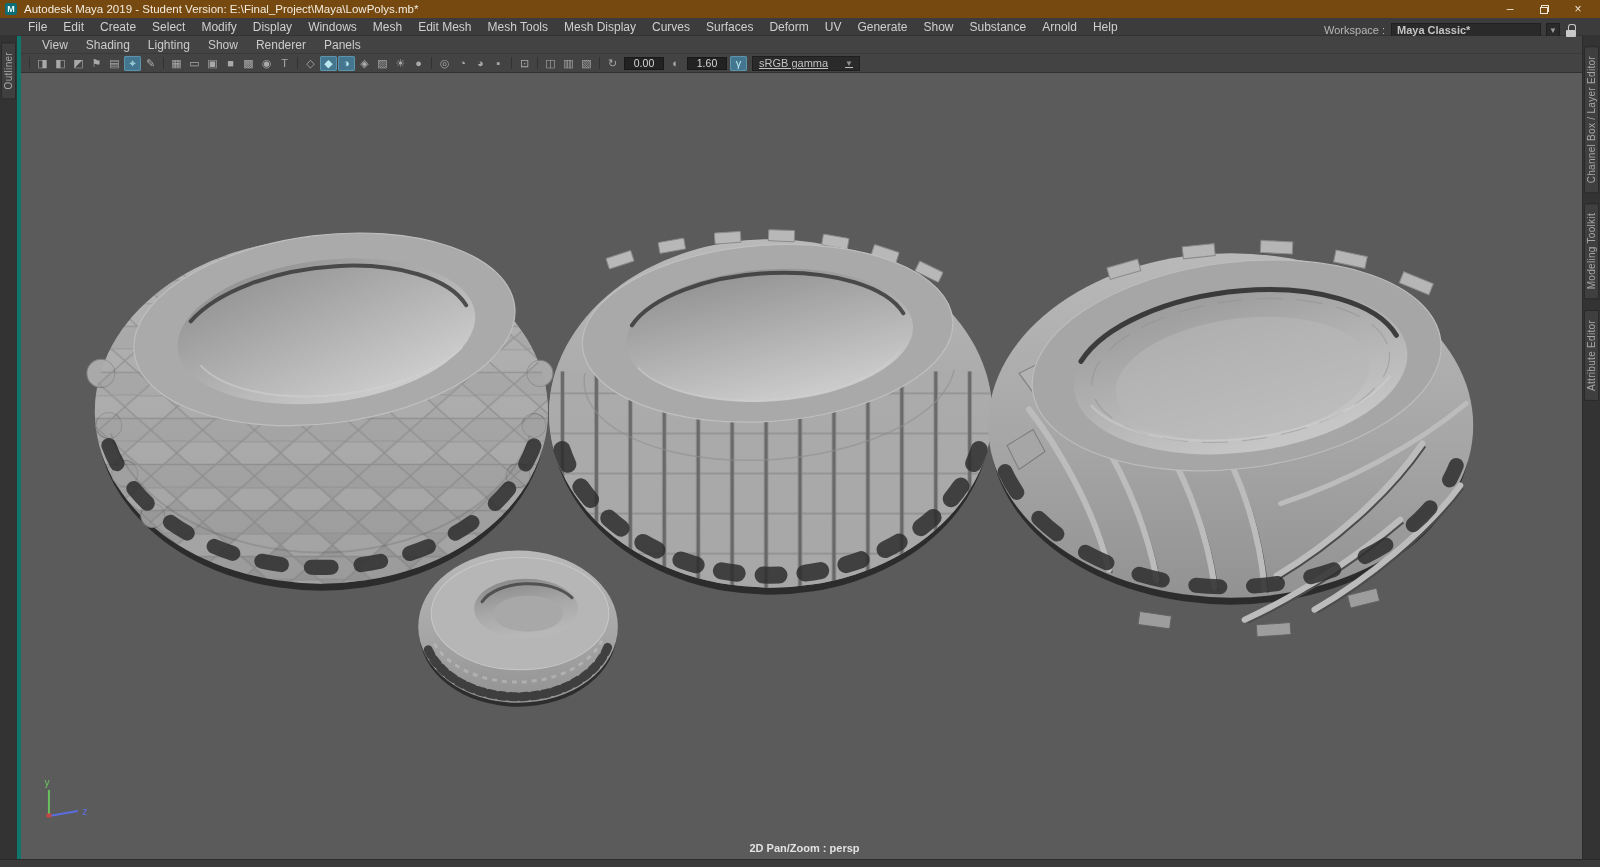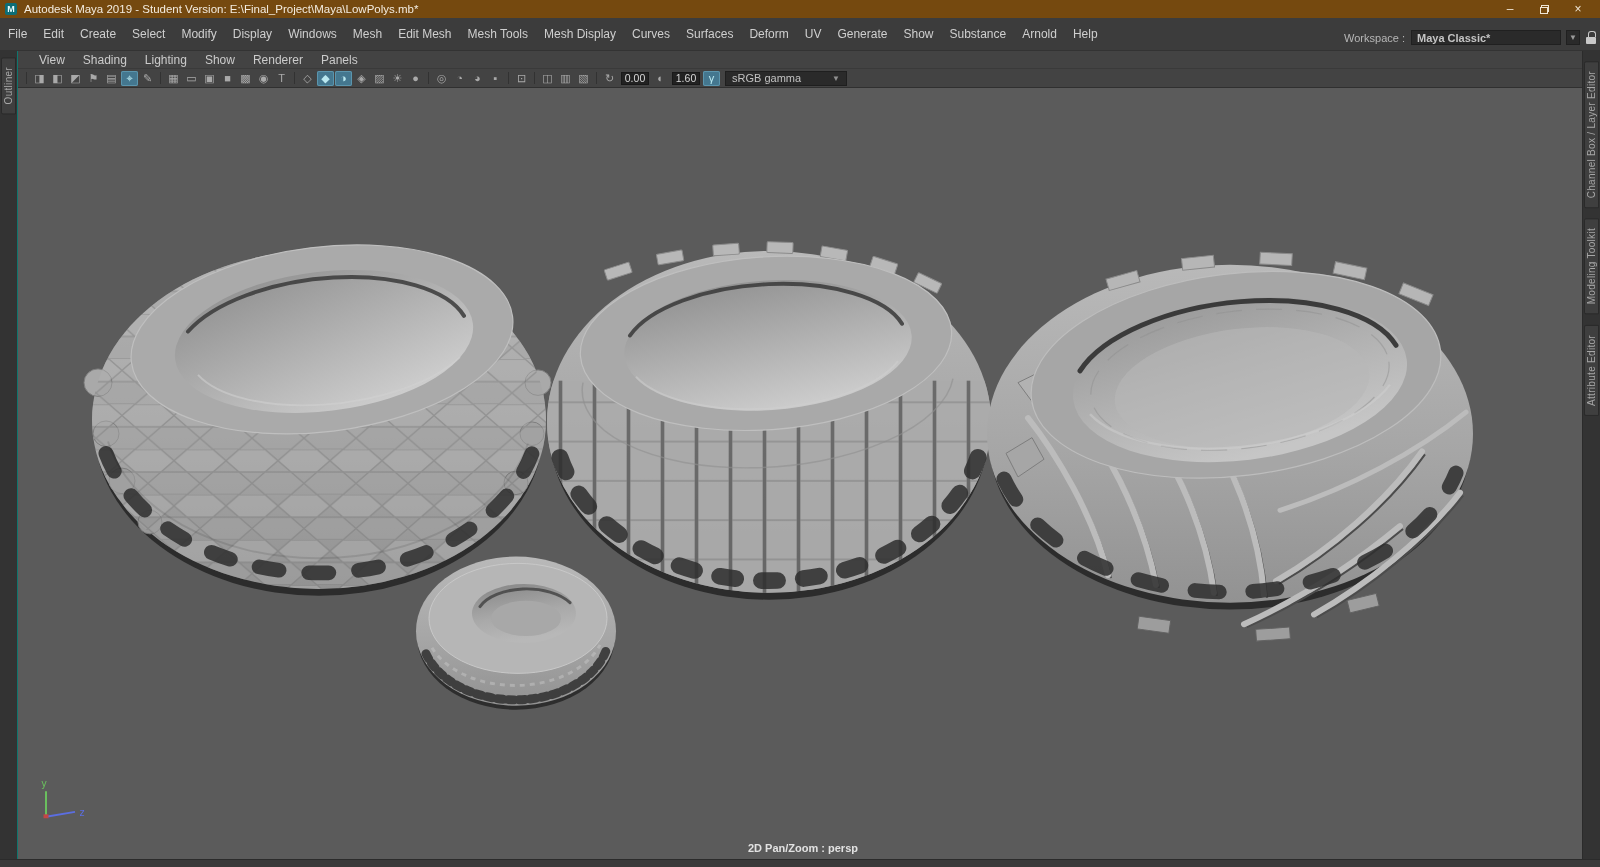--- a/index.html
+++ b/index.html
@@ -15,22 +15,22 @@
   .app-icon{width:12px;height:12px;background:#0d6e76;color:#eafcfd;font-size:9px;font-weight:bold;
     display:flex;align-items:center;justify-content:center;border-radius:2px;flex:0 0 auto;}
   .title-text{font-size:11.5px;color:#f3ece0;white-space:nowrap;}
   .win-controls{margin-left:auto;display:flex;align-items:center;height:100%;}
   .win-btn{width:34px;height:100%;display:flex;align-items:center;justify-content:center;
     color:#efe6d6;font-size:12px;line-height:1;}
   .restore-glyph{position:relative;width:9px;height:9px;display:inline-block;}
   .restore-glyph::before{content:"";position:absolute;right:0;top:0;width:6px;height:5px;border:1px solid #efe6d6;}
   .restore-glyph::after{content:"";position:absolute;left:0;bottom:0;width:6px;height:5px;border:1px solid #efe6d6;background:var(--titlebar,#75490f);}
   
-  .menubar{height:33px;background:var(--menubar,#3c3c3c);display:flex;align-items:center;
-    padding:0 0;flex:0 0 auto;border-bottom:1px solid #333;justify-content:center;}
+  .menubar{height:18px;background:var(--menubar,#3c3c3c);display:flex;align-items:center;
+    padding:0 20px;flex:0 0 auto;border-bottom:1px solid #333;justify-content:center;}
   .menu-item{font-size:12px;color:#cfcfcf;padding:0 8px;white-space:nowrap;}
   .workspace{margin-left:auto;display:flex;align-items:center;gap:6px;padding-right:4px;margin-top:7px;}
   .ws-label{font-size:11px;color:#b6b6b6;}
   .ws-select{width:150px;height:15px;background:#2a2a2a;border:1px solid #202020;
     display:flex;align-items:center;padding:0 5px;}
   .ws-value{font-size:11px;color:#c4c4c4;flex:1;white-space:nowrap;overflow:hidden;font-weight:bold;}
   .ws-arrow{width:14px;height:15px;display:flex;align-items:center;justify-content:center;
     color:#9a9a9a;font-size:8px;background:#2a2a2a;border:1px solid #202020;margin-left:-1px;}
   .lock-icon{position:relative;width:10px;height:13px;display:inline-block;}
   .lock-icon::before{content:"";position:absolute;top:0;left:2px;width:6px;height:5px;
@@ -41,37 +41,37 @@
   .workarea{flex:1;display:flex;background:#343434;min-height:0;}
   .side-strip{width:17px;flex:0 0 auto;display:flex;flex-direction:column;align-items:center;background:#333333;}
   .vtab{writing-mode:vertical-rl;transform:rotate(180deg);background:#3f3f3f;color:#a6a6a6;
     font-size:10px;padding:9px 1px;border:1px solid #2a2a2a;border-radius:0 2px 2px 0;
     white-space:nowrap;letter-spacing:.3px;}
   .side-strip.left .vtab{margin-bottom:6px;}
   .side-strip.left{justify-content:flex-start;}
   .side-strip.left .vtab{margin-top:6px;}
   .side-strip.right .vtab{margin-top:10px;}
   .center{flex:1;display:flex;flex-direction:column;min-width:0;
-    border-left:1px solid #0f766e;border-right:1px solid #2b2b2b;}
+    border-left:4px solid #0f766e;border-right:1px solid #2b2b2b;}
   
   .panel-menubar{height:18px;background:var(--panel-bar,#434343);display:flex;align-items:center;
     padding:0 12px;flex:0 0 auto;border-bottom:1px solid #3a3a3a;}
   .panel-menu-item{font-size:12px;color:#cbcbcb;padding:0 9px;white-space:nowrap;}
   
   .panel-toolbar{height:19px;background:var(--panel-bar,#434343);display:flex;align-items:center;
     padding:0 5px;gap:1px;flex:0 0 auto;border-bottom:1px solid #303030;}
   .tb-icon{width:17px;height:15px;display:flex;align-items:center;justify-content:center;
     font-size:11px;line-height:1;color:#a9a9a9;border-radius:2px;flex:0 0 auto;}
   .tb-icon.active{background:var(--icon-active-bg,#44778f);color:var(--icon-active-fg,#b9e8f0);
     box-shadow:inset 0 0 0 1px #5b95ad;}
   .tb-sep{width:1px;height:12px;background:#5c5c5c;border-right:1px solid #323232;margin:0 3px;flex:0 0 auto;}
-  .tb-field{width:28px;height:13px;background:#222222;border:1px solid #191919;color:#d6d6d6;
+  .tb-field{width:40px;height:13px;background:#222222;border:1px solid #191919;color:#d6d6d6;
     font-size:10.5px;display:flex;align-items:center;justify-content:center;flex:0 0 auto;margin:0 2px;}
-  .tb-dropdown{width:122px;height:15px;background:#2a2a2a;border:1px solid #1f1f1f;color:#c2c2c2;
-    font-size:11px;display:flex;align-items:center;padding:0 6px;margin-left:4px;flex:0 0 auto;}
+  .tb-dropdown{width:108px;height:15px;background:#2a2a2a;border:1px solid #1f1f1f;color:#c2c2c2;
+    font-size:11px;display:flex;align-items:center;padding:0 6px;margin-left:4px;flex:0 0 auto;text-decoration:underline;}
   .dd-arrow{margin-left:auto;color:#8f8f8f;font-size:8px;}
   
   .viewport{flex:1;position:relative;background:var(--viewport-bg,#5b5b5b);min-height:0;overflow:hidden;}
   .viewport svg{position:absolute;inset:0;width:100%;height:100%;display:block;}
   .vp-label{position:absolute;bottom:5px;left:48.4%;transform:translateX(-50%);
     font-size:11px;font-weight:bold;color:#e2e2e2;white-space:nowrap;margin-left:28px;}
   .axis-label{font-size:10px;font-family:"DejaVu Sans Mono",monospace;}
   .axis-y-text{fill:var(--axis-y,#6abf5e);}
   .axis-z-text{fill:var(--axis-z,#5b6ee1);}
   .axis-line-y{stroke:var(--axis-y,#6abf5e);}

